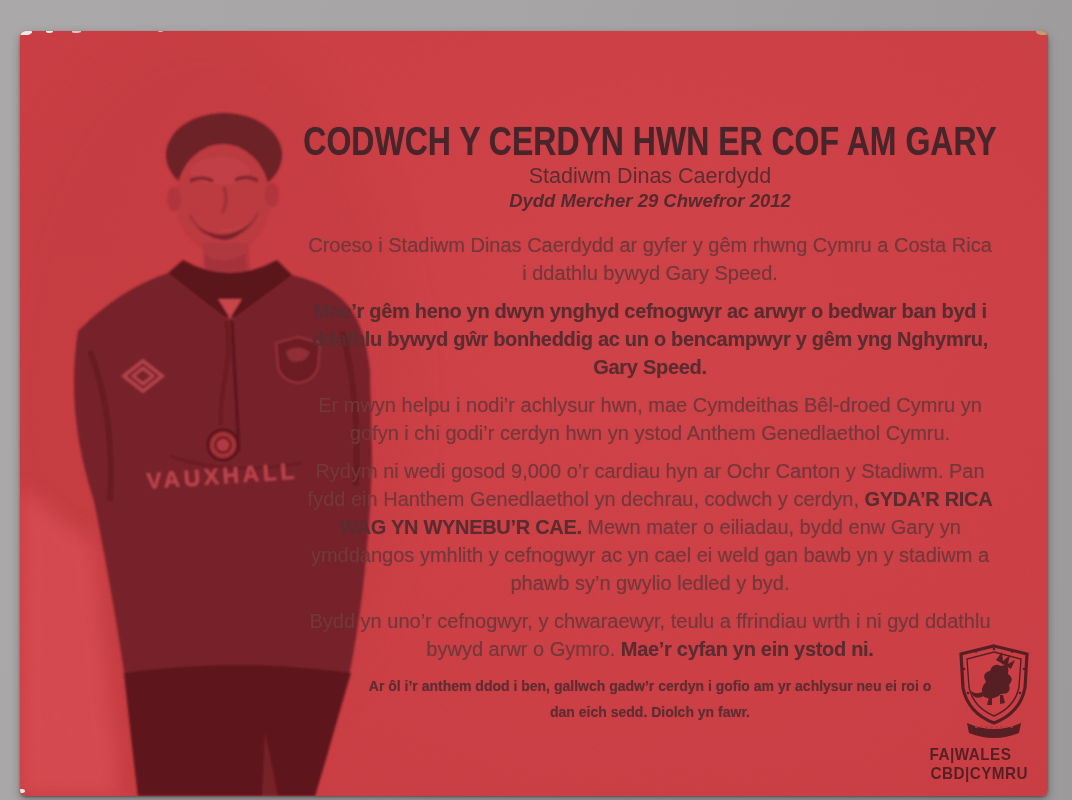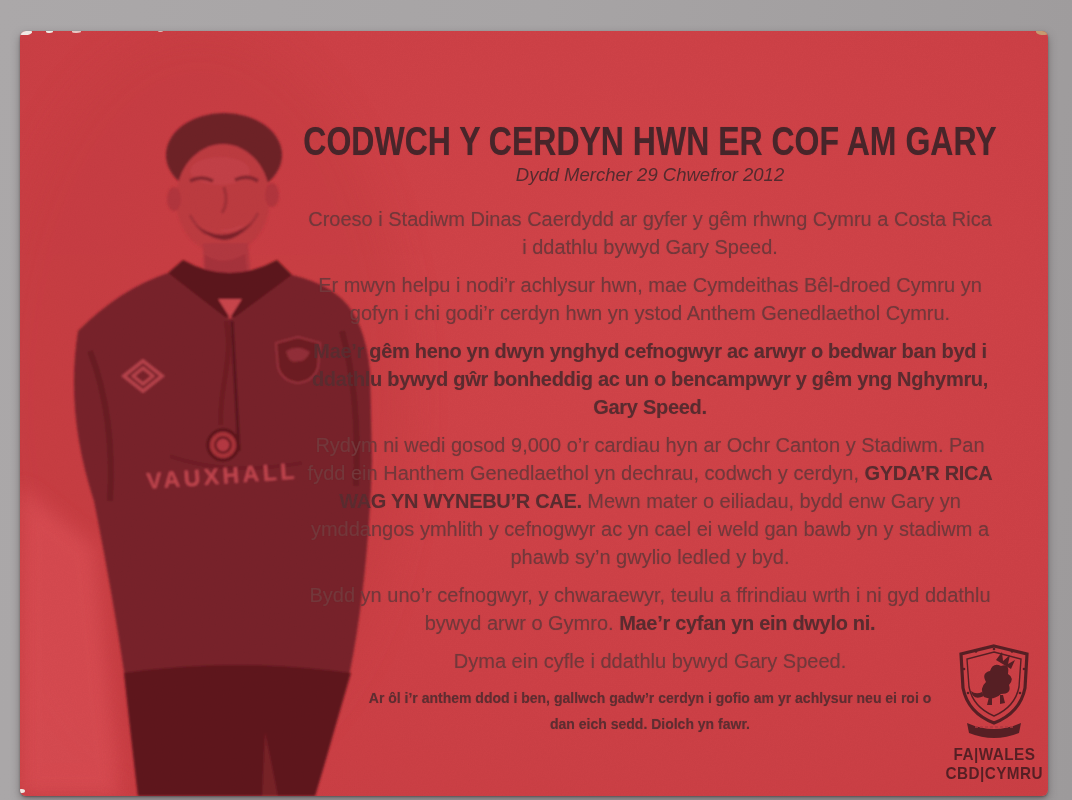--- a/index.html
+++ b/index.html
@@ -36,38 +36,38 @@
   }
   .match {
     margin-top:8px; line-height:30px;
   }
   .match span {
     display:inline-block; transform:scaleX(.84);
     font-size:27px; font-weight:700; color:#4d272b;
     text-shadow:0 0 1px rgba(77,39,43,.4);
   }
   .venue { line-height:26px; font-size:21.5px; font-weight:400; color:#5c2c30; }
-  .vdate { line-height:24px; font-size:18.5px; font-weight:400; font-style:italic; color:#552a2e; }
+  .vdate { line-height:24px; font-size:18.5px; font-weight:700; font-style:italic; color:#552a2e; }
 
   .paras { margin-top:18px; }
   .paras p {
     font-size:20px; line-height:28px; margin-bottom:10px;
     color:#74383b; text-shadow:0 0 .8px rgba(116,56,59,.5);
   }
   .paras .b { font-weight:700; color:#5b2b2f; letter-spacing:-.3px; }
 
   .footnote {
     margin:8px auto 0; width:580px;
     font-size:14px; font-weight:700; line-height:26px;
     color:#5f2d31; text-shadow:0 0 .8px rgba(95,45,49,.5);
   }
 
   
   .faw {
-    position:absolute; left:905px; top:612px; width:138px; text-align:center;
+    position:absolute; left:905px; top:612px; width:138px; 
   }
   .faw svg { display:block; margin:0 auto; }
   .faw-text { margin-top:4px; line-height:19px; }
   .faw-text div {
     display:inline-block; transform:scaleX(.9);
     font-size:17px; font-weight:700; letter-spacing:.5px;
     color:#571f24; white-space:nowrap;
   }
   .faw-text .row { display:block; height:19px; }
 
@@ -156,29 +156,29 @@
       </g>
 
       <text x="127" y="458" transform="rotate(-4 127 458)" font-family="Liberation Sans, sans-serif" font-size="23" font-weight="700" letter-spacing="3.5" fill="#c2454e">VAUXHALL</text>
     </g>
   </svg>
 
   <div class="content">
     <div class="title-row">
       <span>CODWCH Y CERDYN HWN ER COF AM GARY</span>
     </div>
+    <div class="venue">Stadiwm Dinas Caerdydd</div>
     <div class="vdate">Dydd Mercher 29 Chwefror 2012</div>
 
     <div class="paras">
         <p><span>Croeso i Stadiwm Dinas Caerdydd ar gyfer y gêm rhwng Cymru a Costa Rica i ddathlu bywyd Gary Speed.</span></p>
+        <p><span class="b">Mae’r gêm heno yn dwyn ynghyd cefnogwyr ac arwyr o bedwar ban byd i ddathlu bywyd gŵr bonheddig ac un o bencampwyr y gêm yng Nghymru, Gary Speed.</span></p>
         <p><span>Er mwyn helpu i nodi’r achlysur hwn, mae Cymdeithas Bêl-droed Cymru yn gofyn i chi godi’r cerdyn hwn yn ystod Anthem Genedlaethol Cymru.</span></p>
-        <p><span class="b">Mae’r gêm heno yn dwyn ynghyd cefnogwyr ac arwyr o bedwar ban byd i ddathlu bywyd gŵr bonheddig ac un o bencampwyr y gêm yng Nghymru, Gary Speed.</span></p>
         <p><span>Rydym ni wedi gosod 9,000 o’r cardiau hyn ar Ochr Canton y Stadiwm. Pan fydd ein Hanthem Genedlaethol yn dechrau, codwch y cerdyn, </span><span class="b">GYDA’R RICA WAG YN WYNEBU’R CAE.</span><span> Mewn mater o eiliadau, bydd enw Gary yn ymddangos ymhlith y cefnogwyr ac yn cael ei weld gan bawb yn y stadiwm a phawb sy’n gwylio ledled y byd.</span></p>
-        <p><span>Bydd yn uno’r cefnogwyr, y chwaraewyr, teulu a ffrindiau wrth i ni gyd ddathlu bywyd arwr o Gymro. </span><span class="b">Mae’r cyfan yn ein dwylo ni.</span></p>
-        <p><span>Dyma ein cyfle i ddathlu bywyd Gary Speed.</span></p>
+        <p><span>Bydd yn uno’r cefnogwyr, y chwaraewyr, teulu a ffrindiau wrth i ni gyd ddathlu bywyd arwr o Gymro. </span><span class="b">Mae’r cyfan yn ein ystod ni.</span></p>
       </div>
 
     <div class="footnote">Ar ôl i’r anthem ddod i ben, gallwch gadw’r cerdyn i gofio am yr achlysur neu ei roi o dan eich sedd. Diolch yn fawr.</div>
   </div>
 
   <div class="faw">
     <svg width="76" height="98" viewBox="0 0 76 98" aria-hidden="true">
       <g stroke="#571f24" fill="none">
         <path d="M38,3 L71,11 L69,45 Q64,70 38,80 Q12,70 7,45 L5,11 Z" stroke-width="3.2"></path>
         <path d="M38,9 L65,16 L63,44 Q59,64 38,73 Q17,64 13,44 L11,16 Z" stroke-width="1.4"></path>

